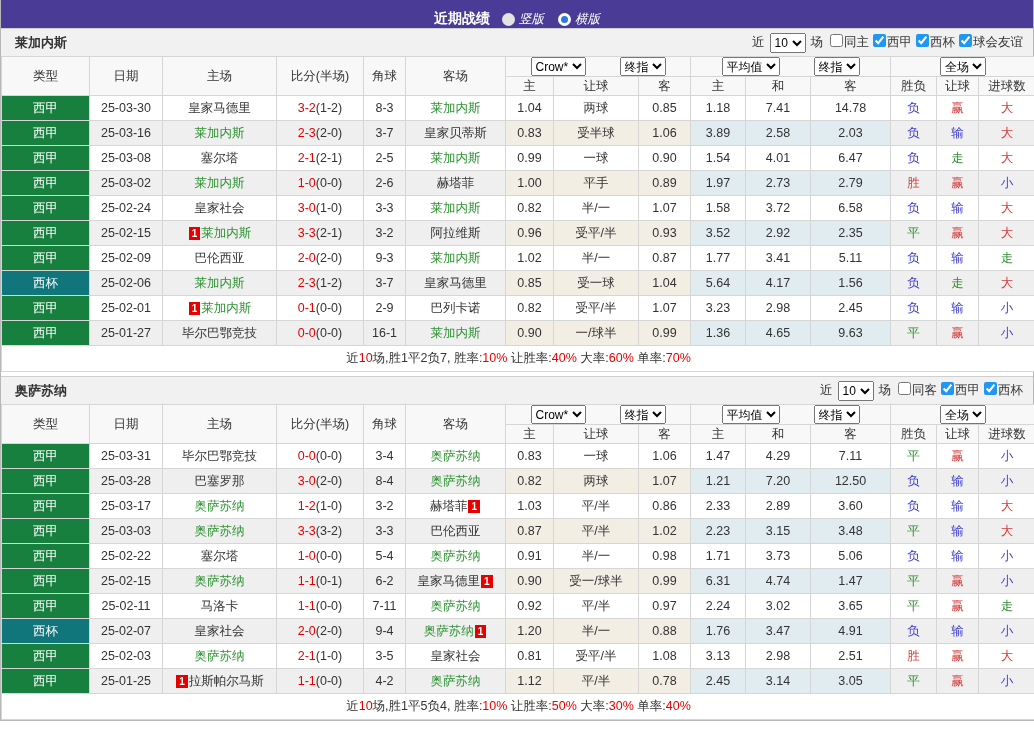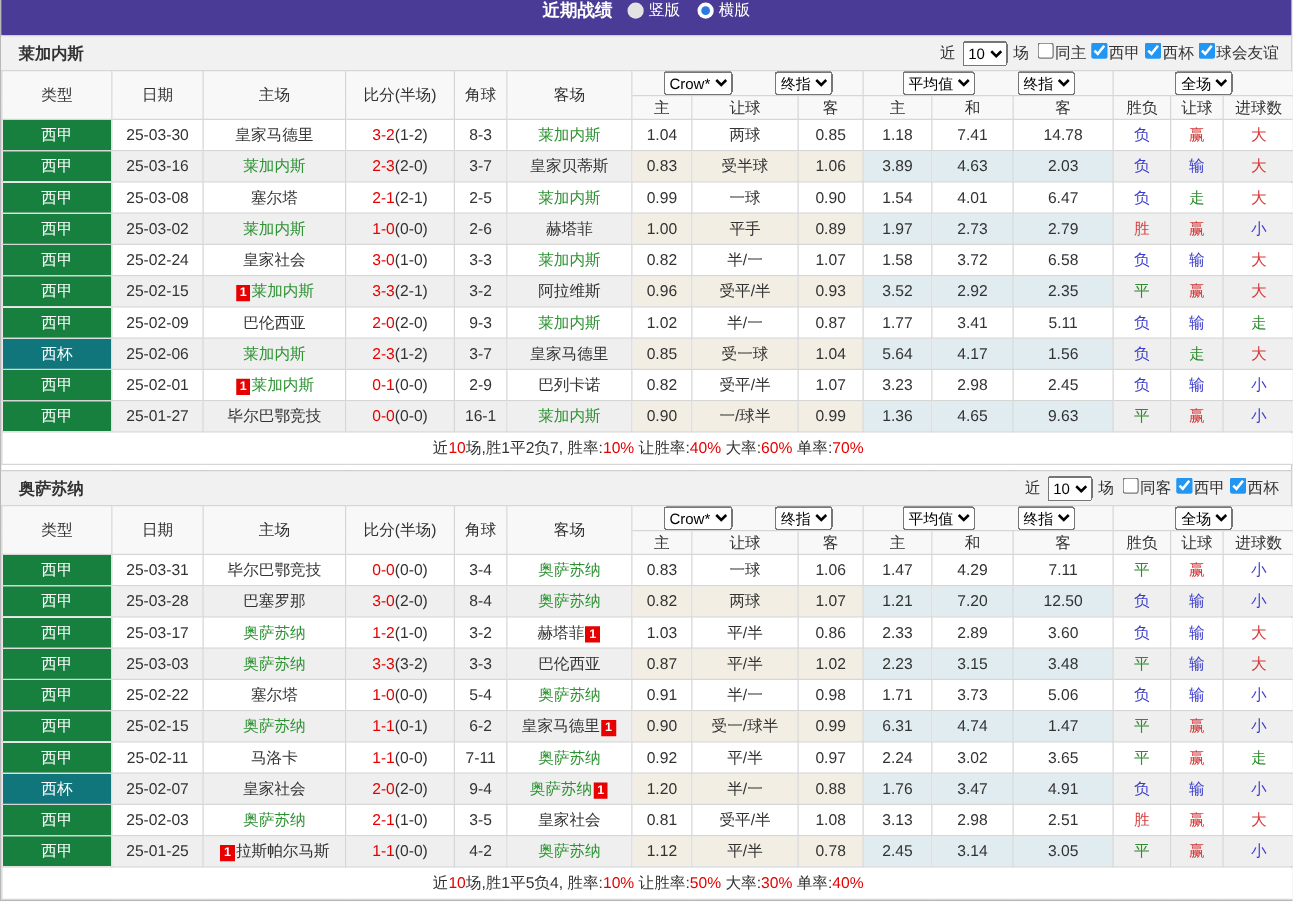--- a/index.html
+++ b/index.html
@@ -13,27 +13,27 @@
     width: 1034px;
     border: 1px solid #b8b8b8;
     border-top: none;
   }
   
   .titlebar {
     height: 28px;
     background: #4a3c96;
     color: #fff;
     display: flex;
-    align-items: flex-start;
+    align-items: flex-end;
     justify-content: center;
     gap: 12px;
     font-size: 14px;
   }
   .titlebar .title { font-weight: bold; }
-  .radio-group { display: flex; align-items: center; gap: 14px; }
+  .radio-group { display: flex; align-items: center; gap: 14px; font-style: italic; }
   .radio-opt { display: flex; align-items: center; gap: 4px; font-size: 12.5px; cursor: pointer; }
   .radio {
     width: 13px; height: 13px; border-radius: 50%;
     background: #e3e3e3; display: inline-block; position: relative;
   }
   .radio.sel { background: #fff; }
   .radio.sel::after {
     content: ""; position: absolute; left: 3px; top: 3px;
     width: 7px; height: 7px; border-radius: 50%; background: #2a7ae2;
   }
@@ -204,21 +204,21 @@
             <td class="type t-liga">西甲</td>
             <td>25-03-16</td>
             <td><span class="self">莱加内斯</span></td>
             <td><span class="score-main">2-3</span><span class="score-half">(2-0)</span></td>
             <td>3-7</td>
             <td><span>皇家贝蒂斯</span></td>
             <td class="crow">0.83</td>
             <td class="crow">受半球</td>
             <td class="crow">1.06</td>
             <td class="avg">3.89</td>
-            <td class="avg">4.63</td>
+            <td class="avg">2.58</td>
             <td class="avg">2.03</td>
             <td class="c-blue">负</td>
             <td class="c-blue">输</td>
             <td class="c-red">大</td>
           </tr>
           <tr>
             <td class="type t-liga">西甲</td>
             <td>25-03-08</td>
             <td><span>塞尔塔</span></td>
             <td><span class="score-main">2-1</span><span class="score-half">(2-1)</span></td>

